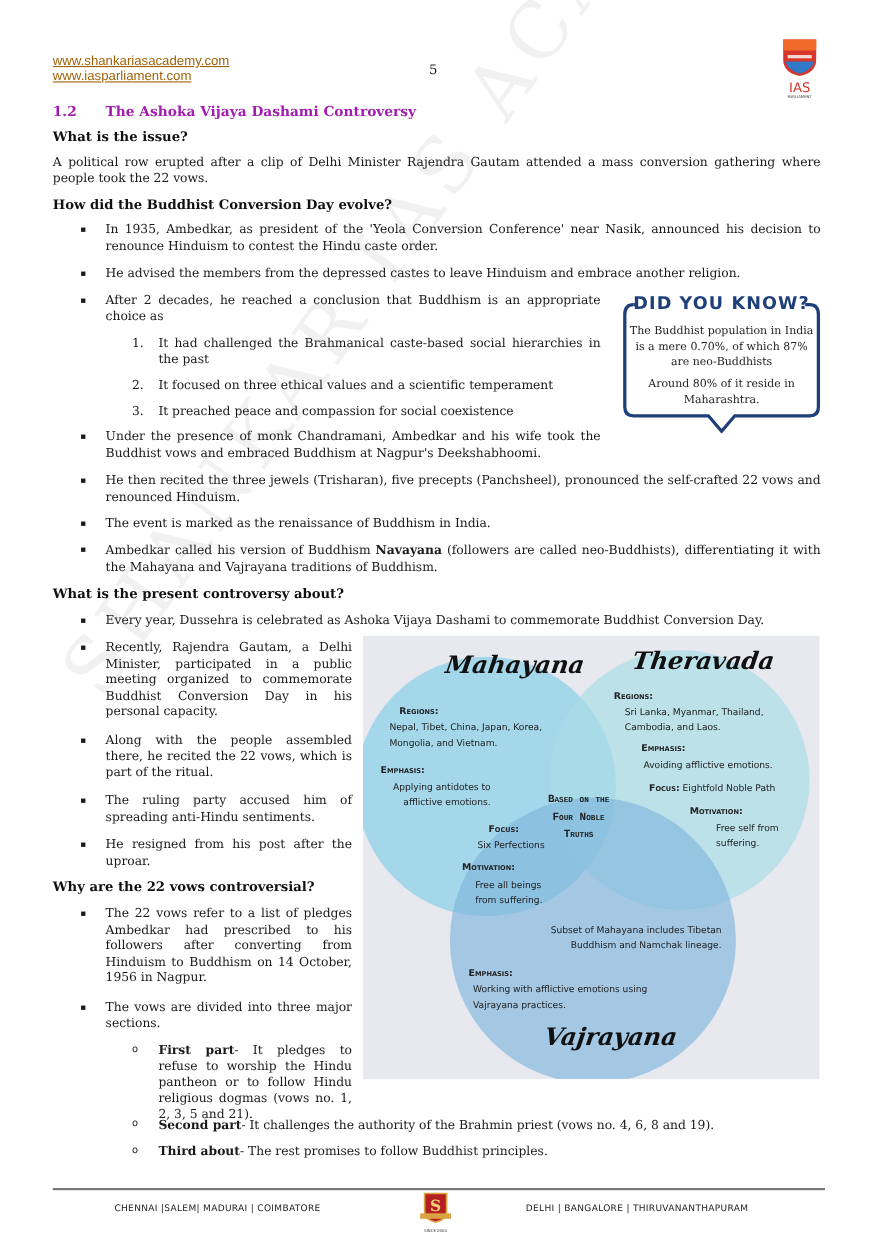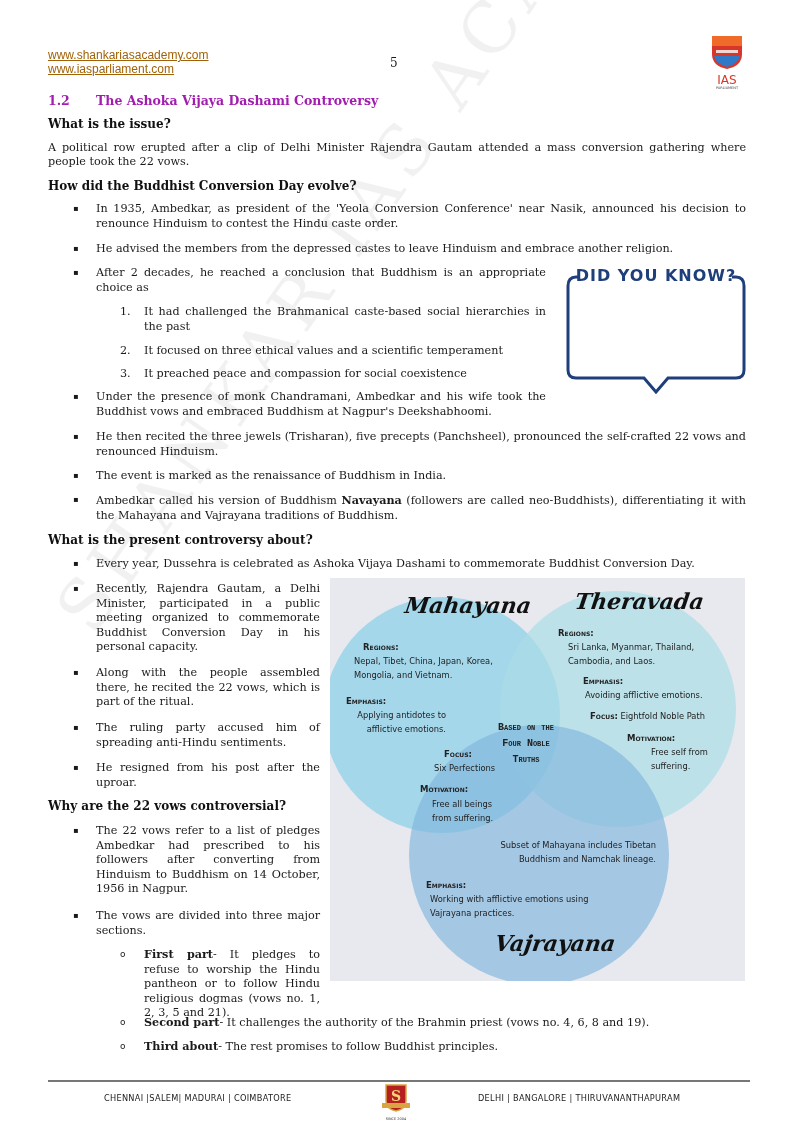--- a/index.html
+++ b/index.html
@@ -82,20 +82,22 @@
 <div class="bullet" style="left:96px;top:493px;width:650px;">
   <span>Ambedkar called his version of Buddhism </span><b>Navayana</b><span> (followers are called neo-Buddhists), differentiating it with the Mahayana and Vajrayana traditions of Buddhism.</span>
 </div>
 
 <div class="dyk">
   <svg width="180" height="128" viewBox="0 0 180 128" style="position:absolute;left:0;top:0;">
     <path d="M10 11 Q2 11 2 20 V104 Q2 112 10 112 H78 L90 126 L102 112 H170 Q178 112 178 104 V20 Q178 11 170 11 H166" fill="none" stroke="#1f3f7a" stroke-width="3"></path>
     <path d="M14 11 H10" fill="none" stroke="#1f3f7a" stroke-width="3"></path>
   </svg>
   <div class="dyk-title">DID YOU KNOW?</div>
+  <div class="dyk-text" style="top:29px;">The Buddhist population in India is a mere 0.70%, of which 87% are neo-Buddhists</div>
+  <div class="dyk-text" style="top:77px;">Around 80% of it reside in Maharashtra.</div>
 </div>
 
 <div class="abs h" style="left:48px;top:533px;">What is the present controversy about?</div>
 <div class="bullet" style="left:96px;top:557px;width:650px;">Every year, Dussehra is celebrated as Ashoka Vijaya Dashami to commemorate Buddhist Conversion Day.</div>
 <div class="bullet" style="left:96px;top:582px;width:224px;">Recently, Rajendra Gautam, a Delhi Minister, participated in a public meeting organized to commemorate Buddhist Conversion Day in his personal capacity.</div>
 <div class="bullet" style="left:96px;top:666px;width:224px;">Along with the people assembled there, he recited the 22 vows, which is part of the ritual.</div>
 <div class="bullet" style="left:96px;top:721px;width:224px;">The ruling party accused him of spreading anti-Hindu sentiments.</div>
 <div class="bullet" style="left:96px;top:761px;width:224px;">He resigned from his post after the uproar.</div>
 
 <div class="abs h" style="left:48px;top:799px;">Why are the 22 vows controversial?</div>

